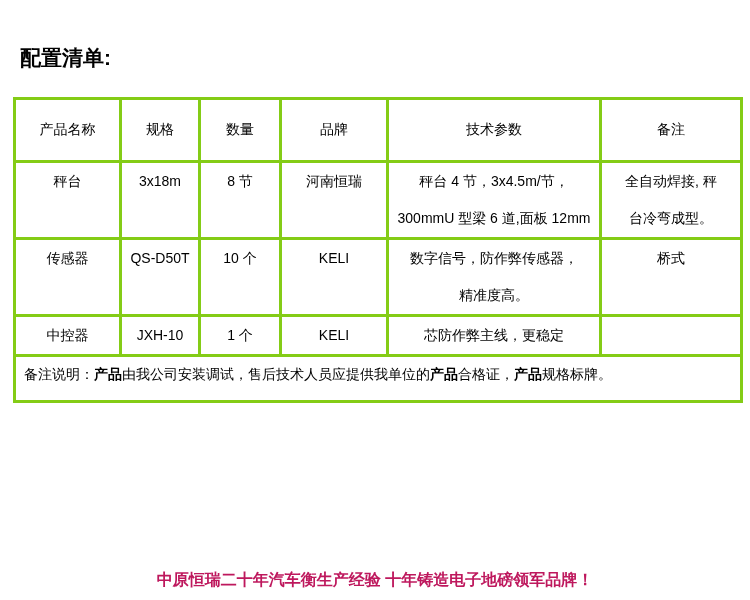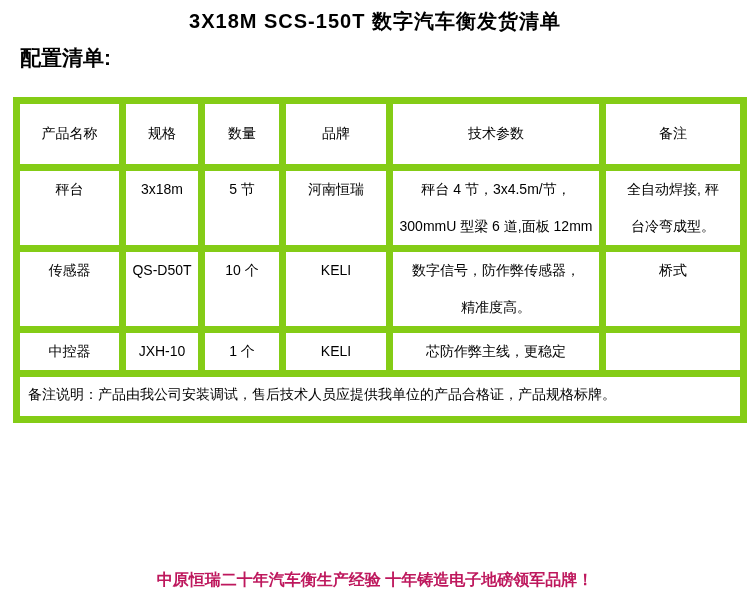--- a/index.html
+++ b/index.html
@@ -31,21 +31,21 @@
   }
   table.spec-table {
     position: absolute;
     top: 97px;
     left: 13px;
     width: 727px;
     border-collapse: collapse;
     table-layout: fixed;
   }
   .spec-table th, .spec-table td {
-    border: 7px solid #84cc16;
+    border: 3px solid #84cc16;
     text-align: center;
     font-size: 14px;
     padding: 0 2px;
     overflow: hidden;
   }
   .spec-table th {
     font-weight: normal;
     vertical-align: middle;
     height: 60px;
   }
@@ -54,38 +54,37 @@
     line-height: 37px;
     white-space: pre-line;
   }
   .spec-table td.remarks-cell {
     text-align: left;
     vertical-align: top;
     line-height: 20px;
     padding: 7px 8px;
     white-space: normal;
   }
-  .remarks-cell b { font-weight: normal; }
+  .remarks-cell b { font-weight: bold; }
   .slogan {
     position: absolute;
     top: 570px;
     left: 0;
     width: 100%;
     text-align: center;
     font-size: 16px;
     font-weight: bold;
     color: #be185d;
   }
 </style>
 </head>
 <body>
 
 <div class="page">
 
-  <div class="doc-title">3X18M SCS-150T 数字汽车衡发货清单</div>
 
   <div class="section-label">配置清单:</div>
 
   <table class="spec-table">
     <colgroup>
       <col style="width:106px">
       <col style="width:79px">
       <col style="width:81px">
       <col style="width:107px">
       <col style="width:213px">
@@ -98,21 +97,21 @@
         <th>数量</th>
         <th>品牌</th>
         <th>技术参数</th>
         <th>备注</th>
       </tr>
     </thead>
     <tbody>
       <tr style="height:74px">
         <td>秤台</td>
         <td>3x18m</td>
-        <td>5 节</td>
+        <td>8 节</td>
         <td>河南恒瑞</td>
         <td>秤台 4 节，3x4.5m/节，
 300mmU 型梁 6 道,面板 12mm</td>
         <td>全自动焊接, 秤
 台冷弯成型。</td>
       </tr>
       <tr style="height:75px">
         <td>传感器</td>
         <td>QS-D50T</td>
         <td>10 个</td>

